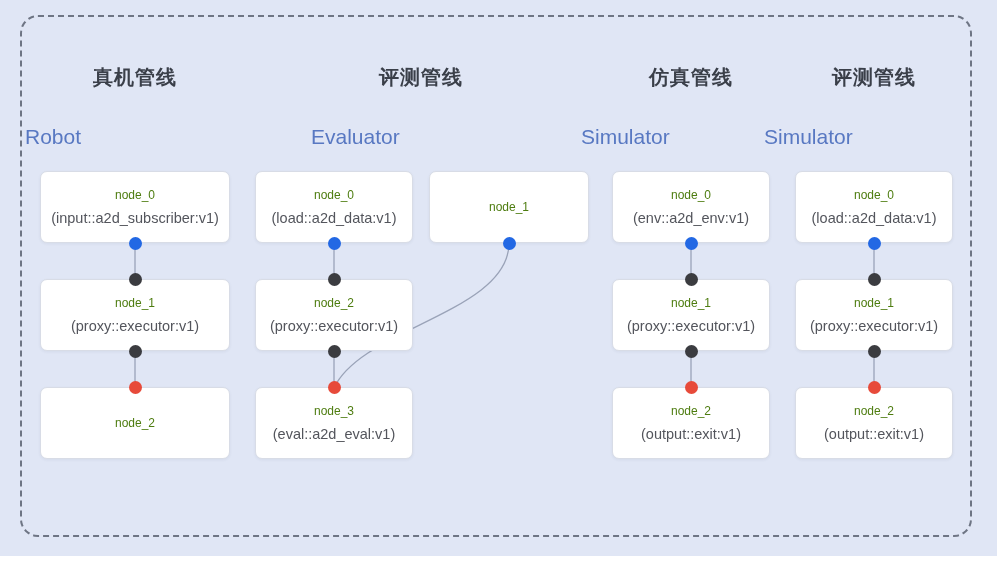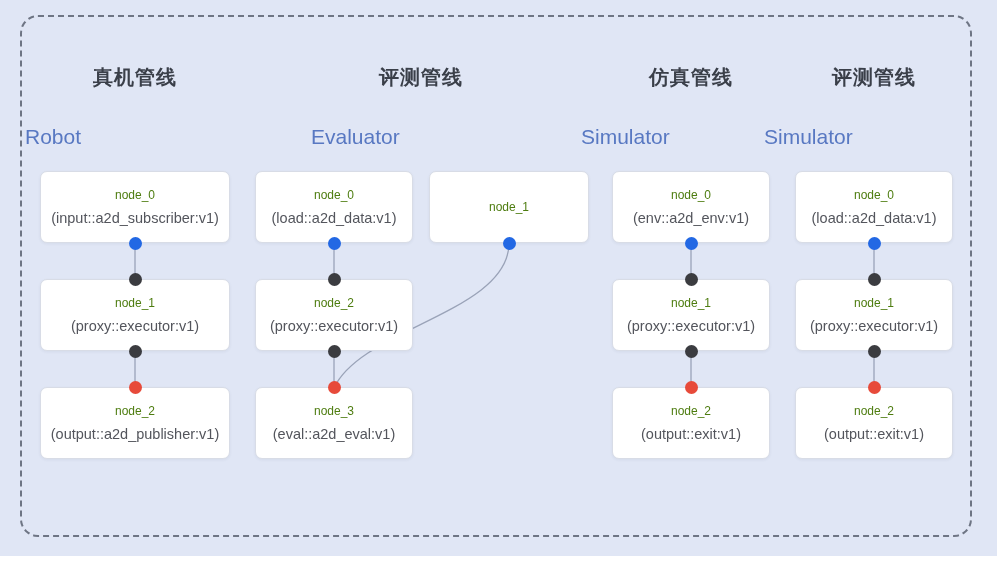--- a/index.html
+++ b/index.html
@@ -122,21 +122,20 @@
   <div class="node-box" style="left:40px; top:171px; width:190px;">
     <div class="node-name">node_0</div>
     <div class="node-type">(input::a2d_subscriber:v1)</div>
   </div>
   <div class="node-box" style="left:40px; top:279px; width:190px;">
     <div class="node-name">node_1</div>
     <div class="node-type">(proxy::executor:v1)</div>
   </div>
   <div class="node-box" style="left:40px; top:387px; width:190px;">
     <div class="node-name">node_2</div>
-    <div class="node-type">(output::a2d_publisher:v1)</div>
   </div>
 
   <div class="node-box" style="left:255px; top:171px; width:158px;">
     <div class="node-name">node_0</div>
     <div class="node-type">(load::a2d_data:v1)</div>
   </div>
   <div class="node-box" style="left:429px; top:171px; width:160px;">
     <div class="node-name">node_1</div>
   </div>
   <div class="node-box" style="left:255px; top:279px; width:158px;">

